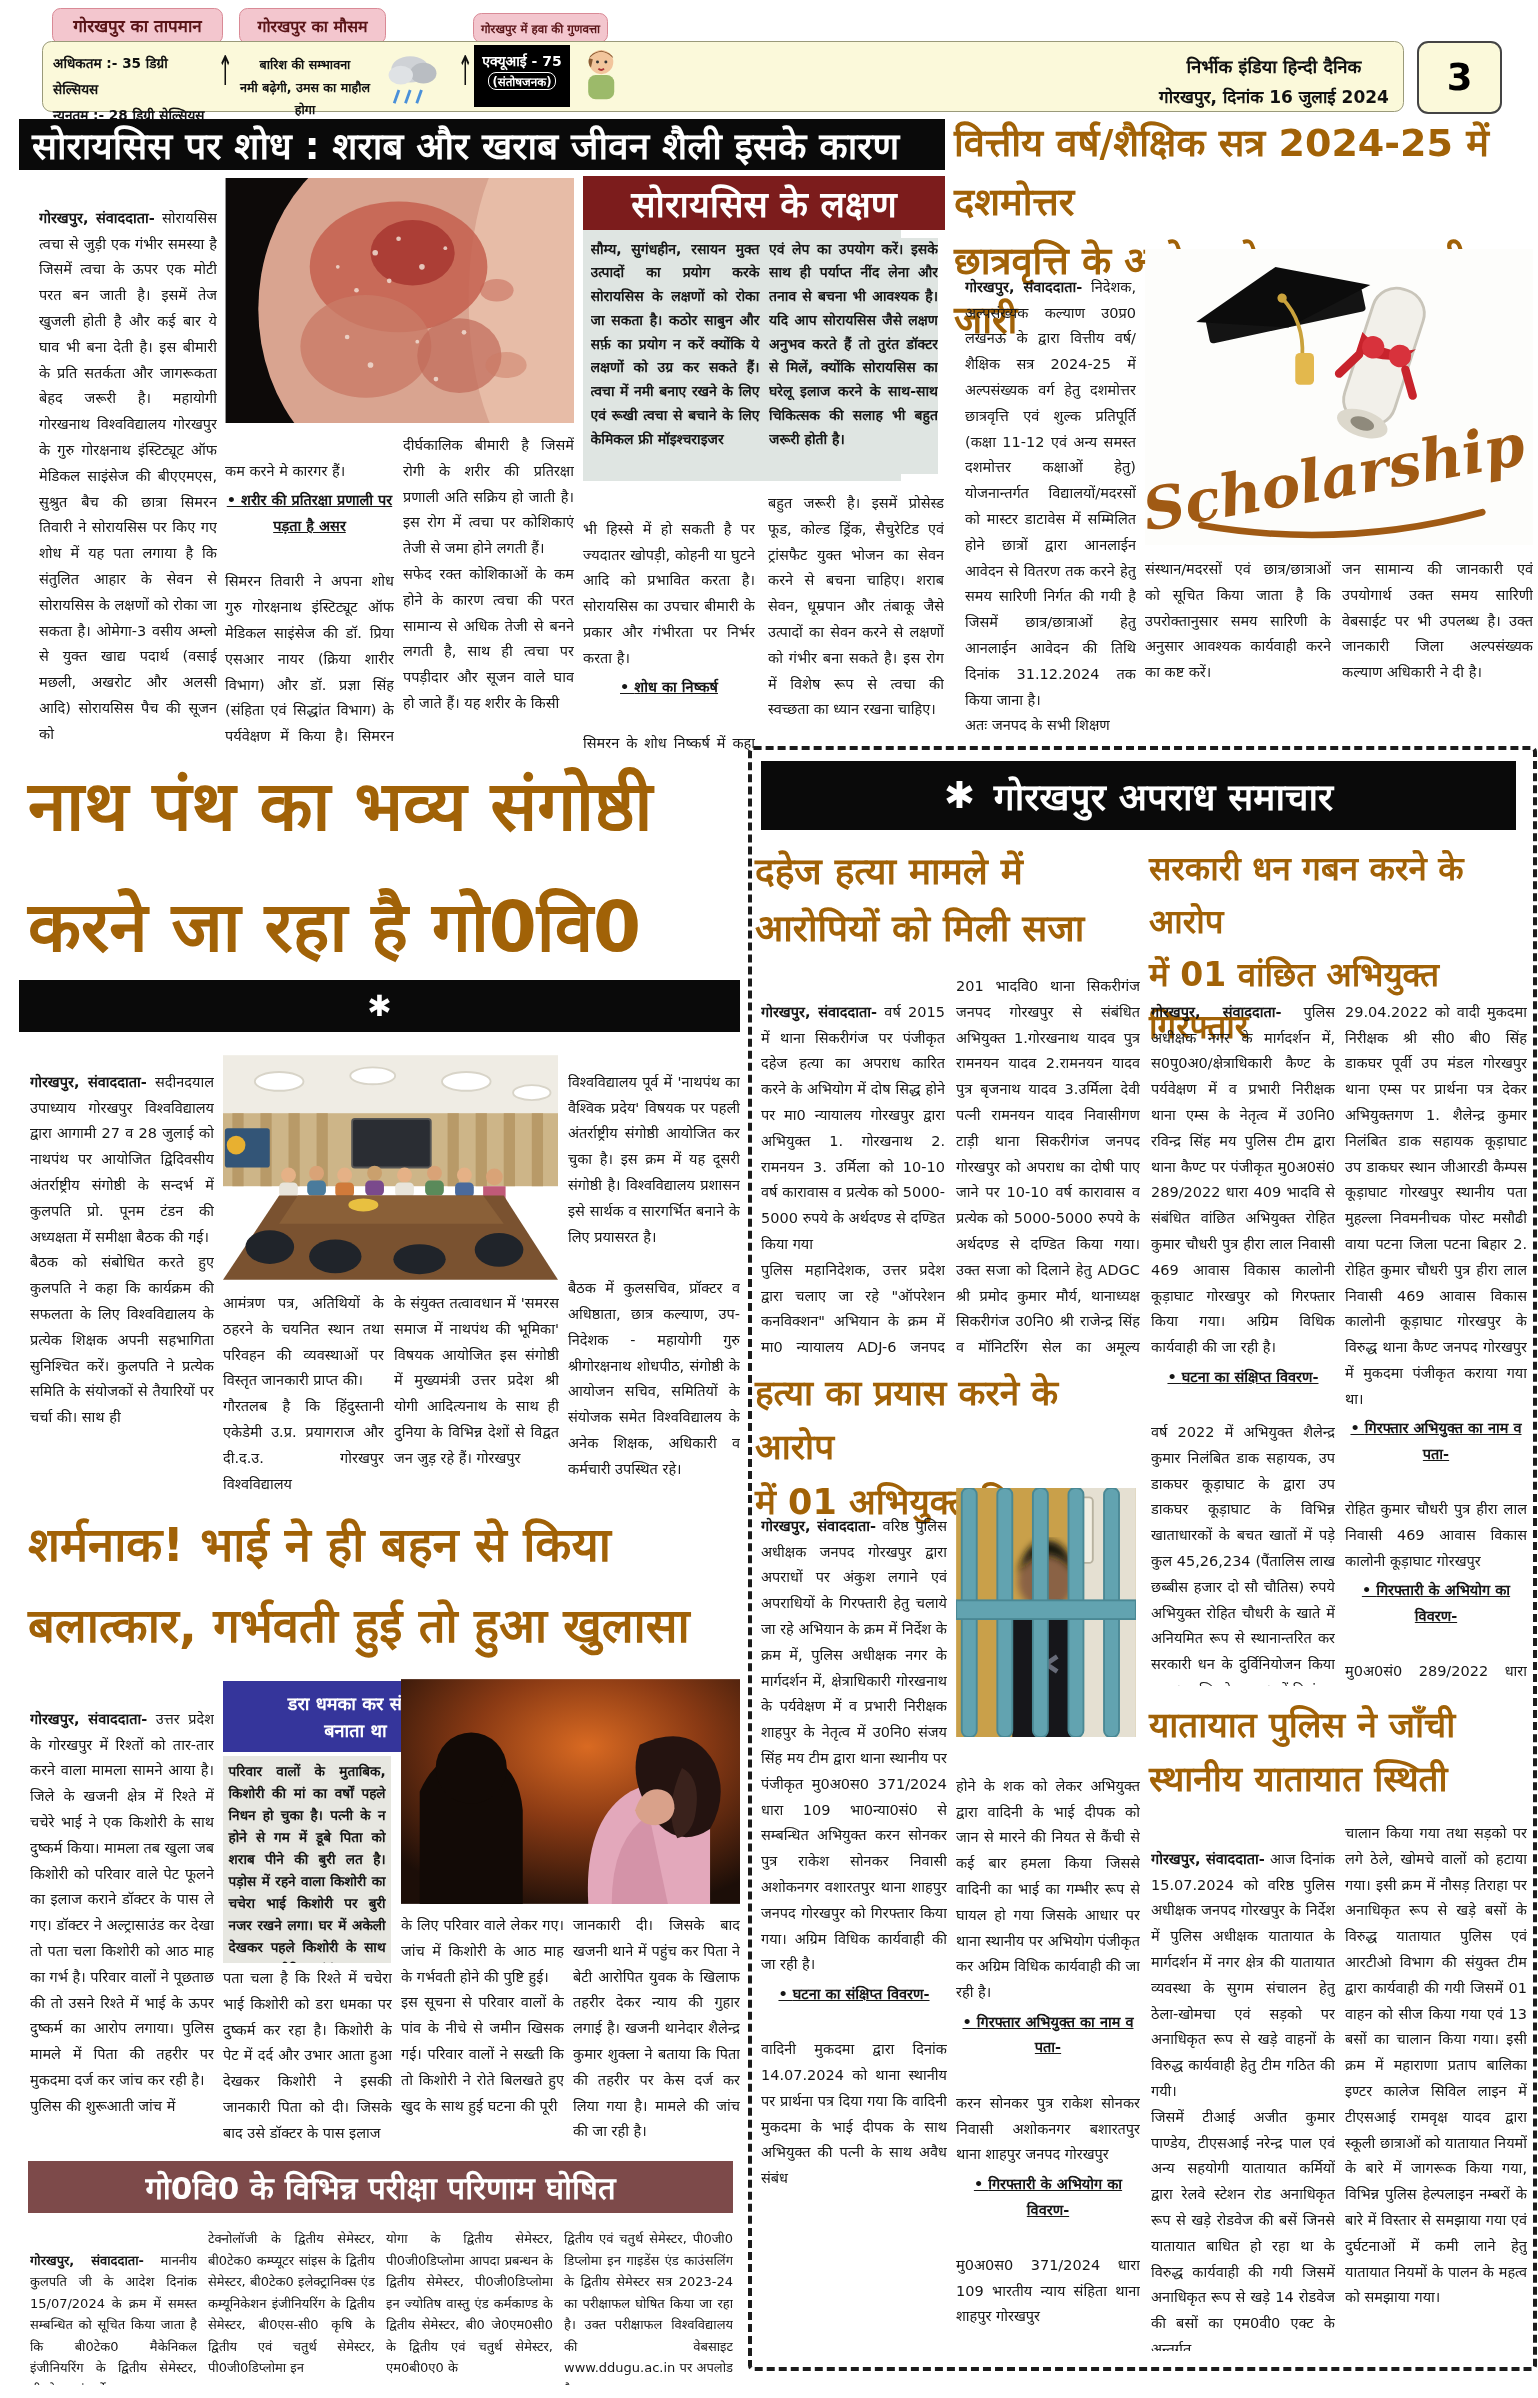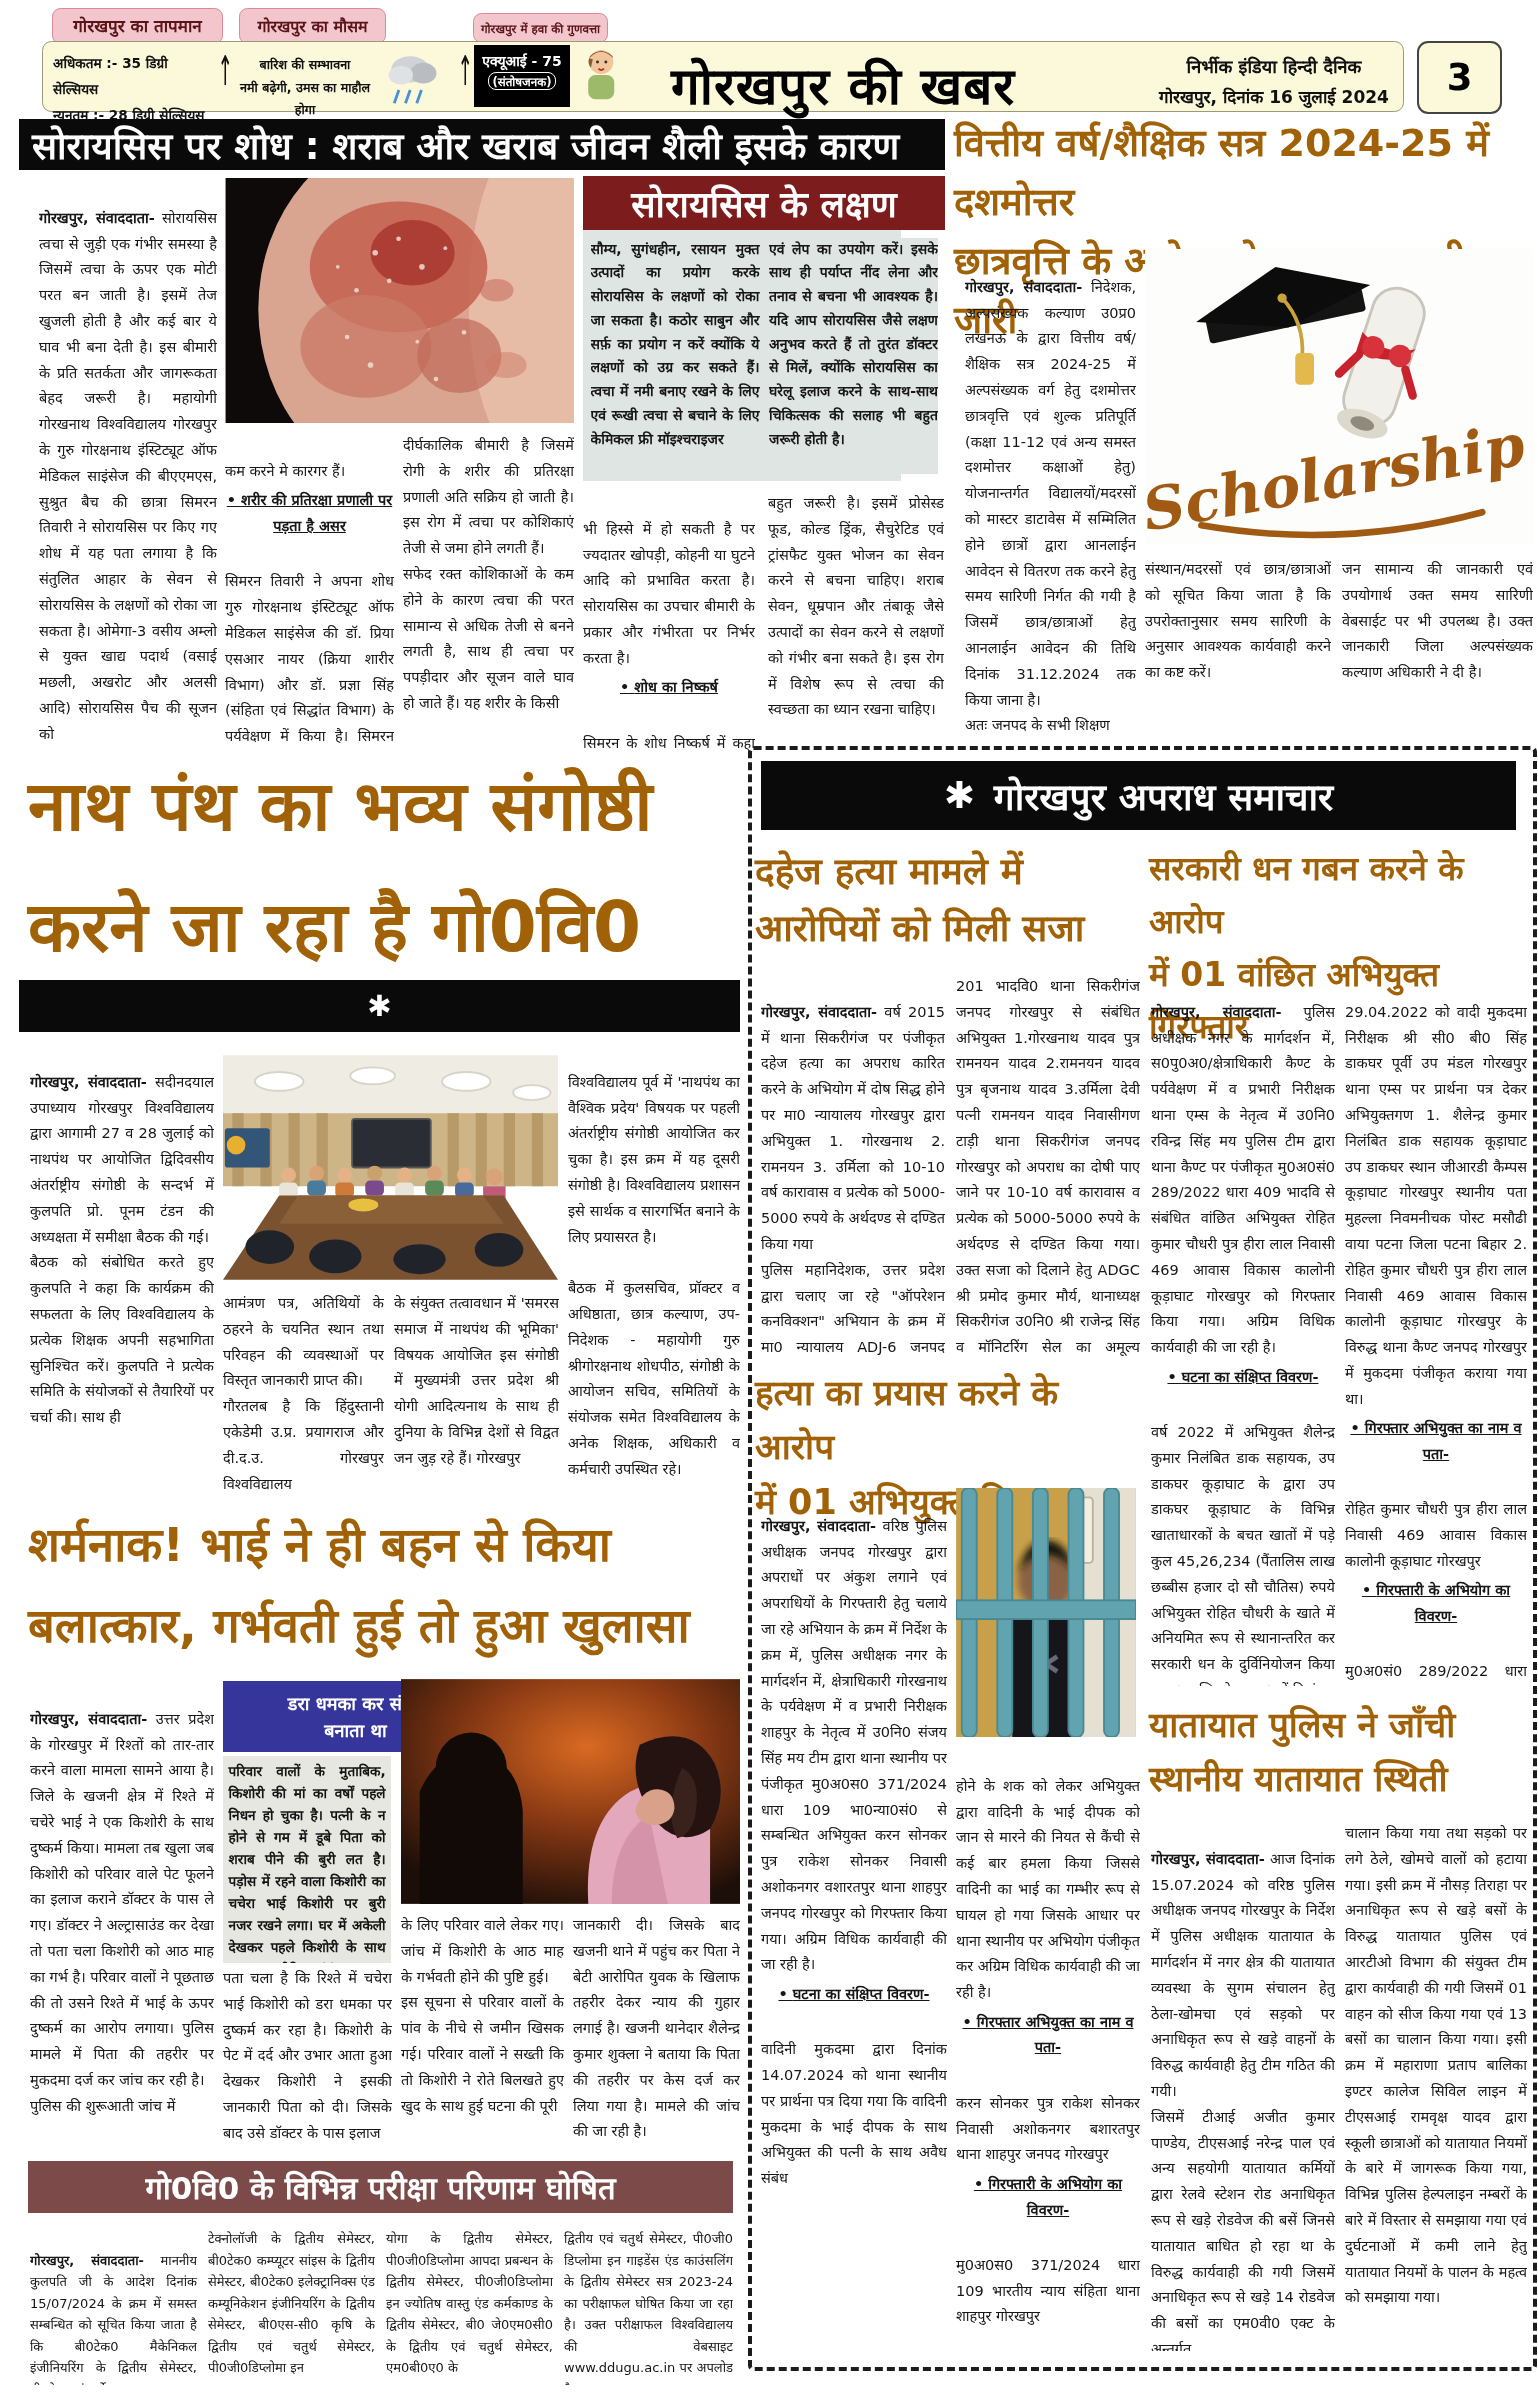--- a/index.html
+++ b/index.html
@@ -75,21 +75,20 @@
   <svg class="abs" style="left:577px;top:43px;" width="54" height="66" viewBox="0 0 58 70">
     <circle cx="26" cy="20" r="13" fill="#f2c59c"></circle>
     <path d="M13 16 q13 -14 26 0 q-2 -6 -13 -8 q-11 2 -13 8z" fill="#8a5a32"></path>
     <path d="M13 16 q-2 6 2 10 l2 -9z" fill="#8a5a32"></path>
     <rect x="12" y="34" width="28" height="26" rx="8" fill="#9cba6a"></rect>
     <circle cx="22" cy="20" r="1.6" fill="#333"></circle>
       <circle cx="31" cy="20" r="1.6" fill="#333"></circle>
     <path d="M23 27 q3 3 6 0" stroke="#a33" stroke-width="2" fill="none"></path>
   </svg>
 
-  <div class="abs masthead" style="left:637px;top:49px;width:412px;font-size:51px;"><span>गोरखपुर की खबर</span></div>
 
   <div class="abs smallbold" style="left:1143px;top:52px;width:262px;text-align:center;line-height:1.7;">
     <div style="font-size:18px;">निर्भीक इंडिया हिन्दी दैनिक</div>
     <div style="font-size:17px;">गोरखपुर, दिनांक 16 जुलाई 2024</div>
   </div>
 
   <div class="abs pagenum" style="left:1417px;top:41px;width:81px;height:69px;font-size:37px;">
       <span>3</span>
     </div>
 

